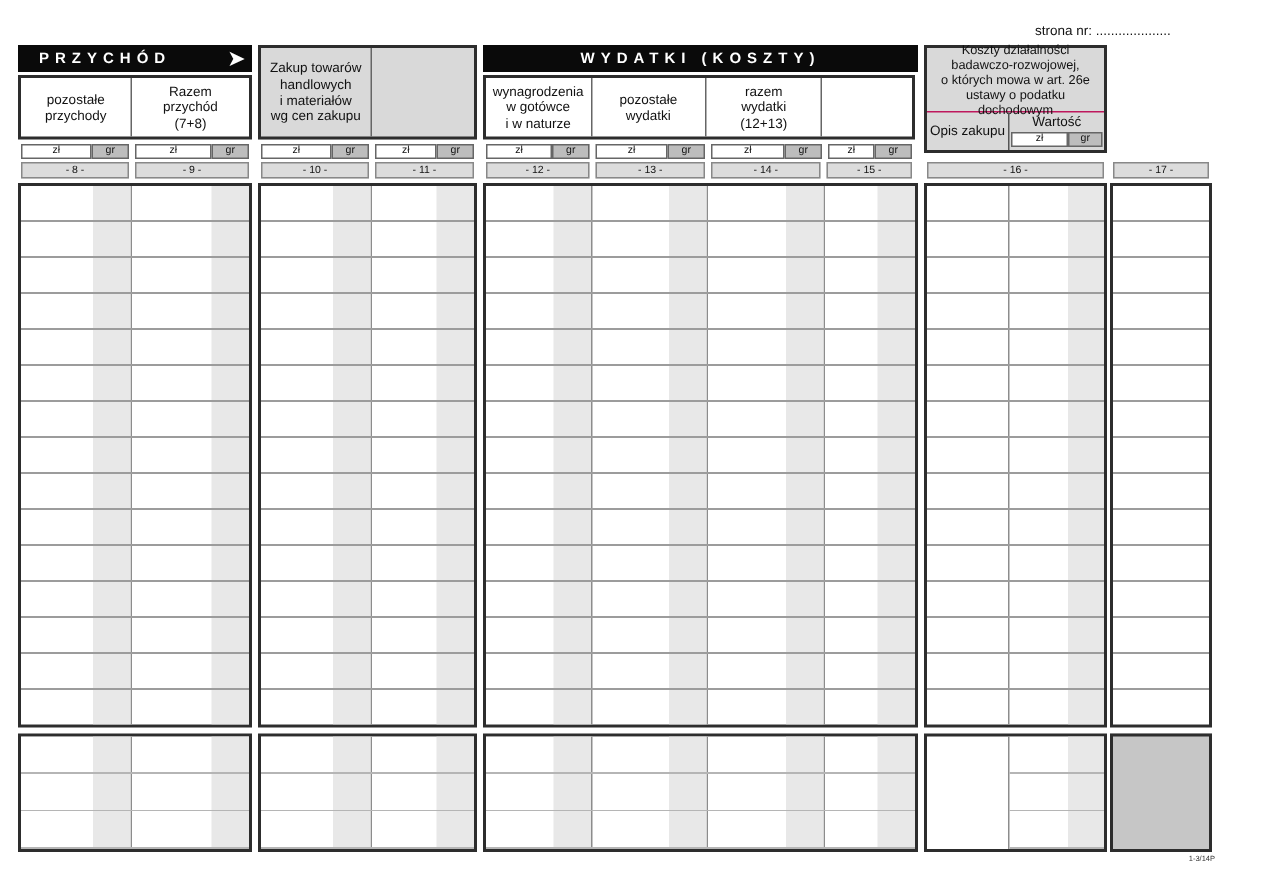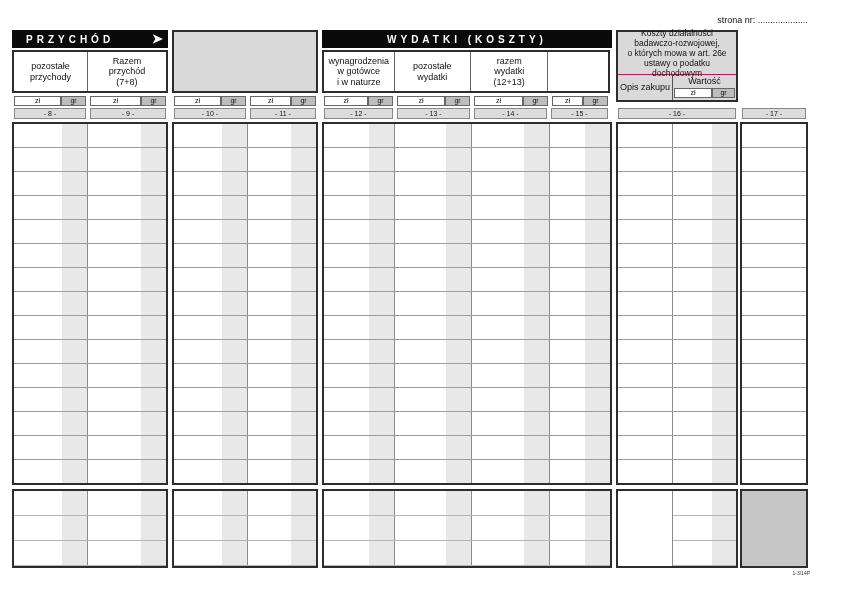--- a/index.html
+++ b/index.html
@@ -27,21 +27,21 @@
   .bodybox{border:2px solid #2d2d2d;background:#fff;}
   .bcol{position:absolute;top:0;bottom:0;box-sizing:border-box;}
   .bcol.div{border-right:1px solid #8c8c8c;}
   .strip{position:absolute;top:0;bottom:0;right:0;width:25px;background:#e8e8e8;}
   .lines{position:absolute;left:0;right:0;top:0;bottom:0;pointer-events:none;
          background:repeating-linear-gradient(to bottom,transparent 0 23px,#9c9c9c 23px 24px);}
   .lines-sum{position:absolute;top:0;bottom:0;pointer-events:none;
          background:repeating-linear-gradient(to bottom,transparent 0 24px,#b5b5b5 24px 25px);}
   .gray-fill{background:#c6c6c6;}
   .small-note{font-size:5px;color:#333;text-align:right;}
-  .strona{font-size:9px;text-align:center;color:#111;}
+  .strona{font-size:9px;text-align:left;color:#111;}
 </style>
 </head>
 <body>
 
 <div class="page">
 
   <div class="abs strona" style="left:690px;top:15px;width:145px;">strona nr: ....................</div>
 
   <div class="abs bar" style="left:12px;top:30px;width:156px;height:18px;padding-left:14px;">
     <span>PRZYCHÓD</span>
@@ -49,20 +49,24 @@
   </div>
   <div class="abs hbox" style="left:12px;top:50px;width:156px;height:43px;">
     <div class="hcell div" style="width:74px;">pozostałe
 przychody</div>
     <div class="hcell" style="width:78px;">Razem
 przychód
 (7+8)</div>
   </div>
 
   <div class="abs hbox gray" style="left:172px;top:30px;width:146px;height:63px;">
+    <div class="hcell div" style="width:74px;">Zakup towarów
+handlowych
+i materiałów
+wg cen zakupu</div>
   </div>
 
   <div class="abs bar" style="left:322px;top:30px;width:290px;height:18px;justify-content:center;">
     <span>WYDATKI (KOSZTY)</span>
   </div>
   <div class="abs hbox" style="left:322px;top:50px;width:288px;height:43px;">
     <div class="hcell div" style="width:71px;">wynagrodzenia
 w gotówce
 i w naturze</div>
     <div class="hcell div" style="width:77px;">pozostałe

